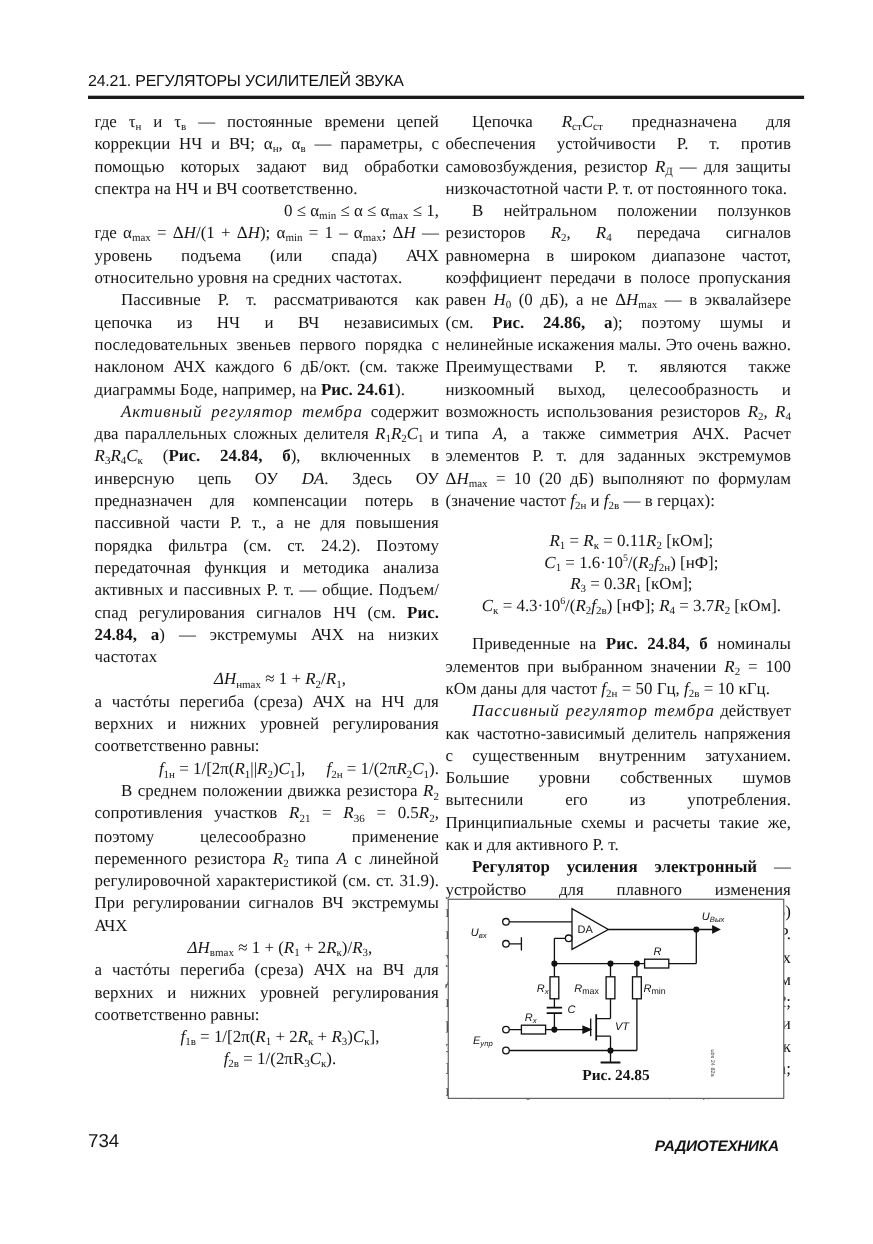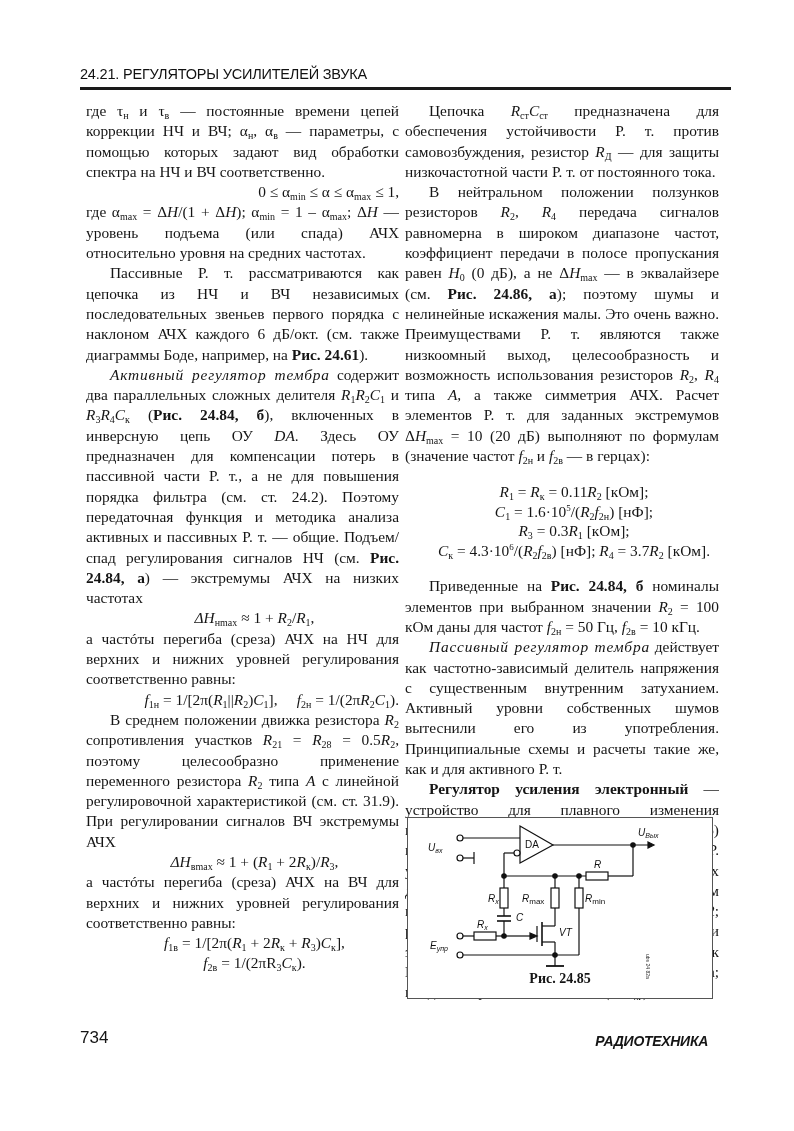--- a/index.html
+++ b/index.html
@@ -60,38 +60,38 @@
 
 <div class="col left">
   <p>где τ<sub>н</sub> и τ<sub>в</sub> — постоянные времени цепей коррекции НЧ и ВЧ; α<sub>н</sub>, α<sub>в</sub> — параметры, с помощью которых задают вид обработки спектра на НЧ и ВЧ соответственно.</p>
   <p class="eq">0 ≤ α<sub>min</sub> ≤ α ≤ α<sub>max</sub> ≤ 1,</p>
   <p>где α<sub>max</sub> = Δ<i>H</i>/(1 + Δ<i>H</i>); α<sub>min</sub> = 1 – α<sub>max</sub>; Δ<i>H</i> — уровень подъема (или спада) АЧХ относительно уровня на средних частотах.</p>
   <p class="ind">Пассивные Р. т. рассматриваются как цепочка из НЧ и ВЧ независимых последовательных звеньев первого порядка с наклоном АЧХ каждого 6 дБ/окт. (см. также диаграммы Боде, например, на <span class="b">Рис. 24.61</span>).</p>
   <p class="ind"><span class="it spread">Активный регулятор тембра</span> содержит два параллельных сложных делителя <i>R</i><sub>1</sub><i>R</i><sub>2</sub><i>C</i><sub>1</sub> и <i>R</i><sub>3</sub><i>R</i><sub>4</sub><i>C</i><sub>к</sub> (<span class="b">Рис. 24.84, б</span>), включенных в инверсную цепь ОУ <i>DA</i>. Здесь ОУ предназначен для компенсации потерь в пассивной части Р. т., а не для повышения порядка фильтра (см. ст. 24.2). Поэтому передаточная функция и методика анализа активных и пассивных Р. т. — общие. Подъем/спад регулирования сигналов НЧ (см. <span class="b">Рис. 24.84, а</span>) — экстремумы АЧХ на низких частотах</p>
   <p class="eqb"><i>ΔH</i><sub>нmax</sub> ≈ 1 + <i>R</i><sub>2</sub>/<i>R</i><sub>1</sub>,</p>
   <p>а частóты перегиба (среза) АЧХ на НЧ для верхних и нижних уровней регулирования соответственно равны:</p>
   <p class="eq"><i>f</i><sub>1н</sub> = 1/[2π(<i>R</i><sub>1</sub>||<i>R</i><sub>2</sub>)<i>C</i><sub>1</sub>], &nbsp;&nbsp;&nbsp; <i>f</i><sub>2н</sub> = 1/(2π<i>R</i><sub>2</sub><i>C</i><sub>1</sub>).</p>
-  <p class="ind">В среднем положении движка резистора <i>R</i><sub>2</sub> сопротивления участков <i>R</i><sub>21</sub> = <i>R</i><sub>28</sub> = 0.5<i>R</i><sub>2</sub>, поэтому целесообразно применение переменного резистора <i>R</i><sub>2</sub> типа <i>A</i> с линейной регулировочной характеристикой (см. ст. 31.9). При регулировании сигналов ВЧ экстремумы АЧХ</p>
+  <p class="ind">В среднем положении движка резистора <i>R</i><sub>2</sub> сопротивления участков <i>R</i><sub>21</sub> = <i>R</i><sub>36</sub> = 0.5<i>R</i><sub>2</sub>, поэтому целесообразно применение переменного резистора <i>R</i><sub>2</sub> типа <i>A</i> с линейной регулировочной характеристикой (см. ст. 31.9). При регулировании сигналов ВЧ экстремумы АЧХ</p>
   <p class="eqb"><i>ΔH</i><sub>вmax</sub> ≈ 1 + (<i>R</i><sub>1</sub> + 2<i>R</i><sub>к</sub>)/<i>R</i><sub>3</sub>,</p>
   <p>а частóты перегиба (среза) АЧХ на ВЧ для верхних и нижних уровней регулирования соответственно равны:</p>
   <p class="eqb" style="line-height:20px"><i>f</i><sub>1в</sub> = 1/[2π(<i>R</i><sub>1</sub> + 2<i>R</i><sub>к</sub> + <i>R</i><sub>3</sub>)<i>C</i><sub>к</sub>],<br><i>f</i><sub>2в</sub> = 1/(2πR<sub>3</sub><i>C</i><sub>к</sub>).</p>
 
 </div>
 
 <div class="col right">
   <p class="ind">Цепочка <i>R</i><sub>ст</sub><i>C</i><sub>ст</sub> предназначена для обеспечения устойчивости Р. т. против самовозбуждения, резистор <i>R</i><sub>Д</sub> — для защиты низкочастотной части Р. т. от постоянного тока.</p>
   <p class="ind">В нейтральном положении ползунков резисторов <i>R</i><sub>2</sub>, <i>R</i><sub>4</sub> передача сигналов равномерна в широком диапазоне частот, коэффициент передачи в полосе пропускания равен <i>H</i><sub>0</sub> (0 дБ), а не Δ<i>H</i><sub>max</sub> — в эквалайзере (см. <span class="b">Рис. 24.86, а</span>); поэтому шумы и нелинейные искажения малы. Это очень важно. Преимуществами Р. т. являются также низкоомный выход, целесообразность и возможность использования резисторов <i>R</i><sub>2</sub>, <i>R</i><sub>4</sub> типа <i>A</i>, а также симметрия АЧХ. Расчет элементов Р. т. для заданных экстремумов Δ<i>H</i><sub>max</sub> = 10 (20 дБ) выполняют по формулам (значение частот <i>f</i><sub>2н</sub> и <i>f</i><sub>2в</sub> — в герцах):</p>
   <div class="eqb" style="line-height:19.5px; margin-top:16px; margin-bottom:16px;">
     <p><i>R</i><sub>1</sub> = <i>R</i><sub>к</sub> = 0.11<i>R</i><sub>2</sub> [кОм];</p>
     <p><i>C</i><sub>1</sub> = 1.6·10<sup>5</sup>/(<i>R</i><sub>2</sub><i>f</i><sub>2н</sub>) [нФ];</p>
     <p><i>R</i><sub>3</sub> = 0.3<i>R</i><sub>1</sub> [кОм];</p>
     <p><i>C</i><sub>к</sub> = 4.3·10<sup>6</sup>/(<i>R</i><sub>2</sub><i>f</i><sub>2в</sub>) [нФ]; <i>R</i><sub>4</sub> = 3.7<i>R</i><sub>2</sub> [кОм].</p>
   </div>
   <p class="ind">Приведенные на <span class="b">Рис. 24.84, б</span> номиналы элементов при выбранном значении <i>R</i><sub>2</sub> = 100 кОм даны для частот <i>f</i><sub>2н</sub> = 50 Гц, <i>f</i><sub>2в</sub> = 10 кГц.</p>
-  <p class="ind"><span class="it spread">Пассивный регулятор тембра</span> <span>действует как частотно-зависимый делитель напряжения с существенным внутренним затуханием. Активный уровни собственных шумов вытеснили его из употребления. Принципиальные схемы и расчеты такие же, как и для активного Р. т.</span></p>
+  <p class="ind"><span class="it spread">Пассивный регулятор тембра</span> <span>действует как частотно-зависимый делитель напряжения с существенным внутренним затуханием. Большие уровни собственных шумов вытеснили его из употребления. Принципиальные схемы и расчеты такие же, как и для активного Р. т.</span></p>
   <p class="ind"><span class="b">Регулятор усиления электронный</span> — устройство для плавного изменения коэффициента передачи цепи (<span class="b">Рис. 24.85</span>) напряжением <i>E</i><sub>упр</sub> от дистанционного пульта. Р. у. э. не содержит механических ненадежных деталей и проводников, доступных внешним полям. Сопротивления резисторов <i>R<sub>x</sub></i> &gt;&gt; <i>R</i>; резистор <i>R</i><sub>min</sub> служит для линеаризации зависимости сопротивления r<sub>ЗИ</sub> затвор—исток ПТ от различных уровней сигнала; конденсатор емкостью <i>C</i> &gt;&gt; 1/(2π<i>R<sub>x</sub>f</i>) —</p>
 </div>
 
 <div class="figure">
   <svg width="304" height="180" viewBox="0 0 304 180">
     <g stroke="#111" stroke-width="1.2" fill="none">
 
       <circle cx="52" cy="20" r="3" fill="#fff"></circle>
       <circle cx="52" cy="40" r="3" fill="#fff"></circle>
       <line x1="55" y1="20" x2="112" y2="20"></line>

